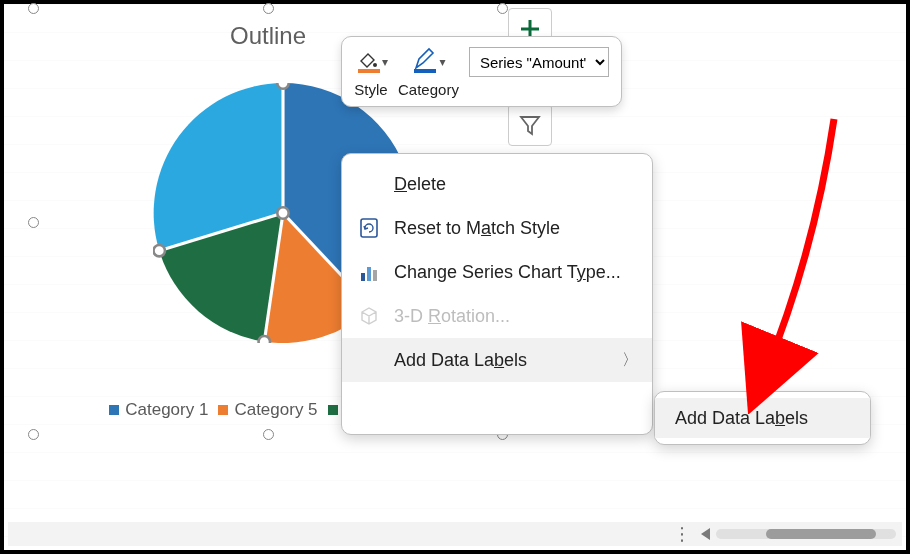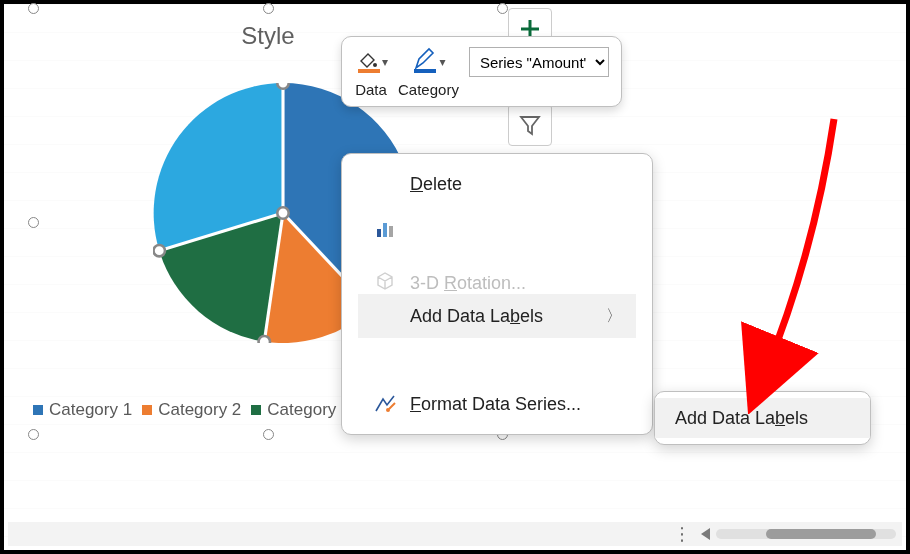--- a/index.html
+++ b/index.html
@@ -48,21 +48,21 @@
       top: 75px; left: 120px;
       width: 260px; height: 260px;
     }
     .pie svg { width: 100%; height: 100%; }
     .slice-handle {
       fill: #fff; stroke: #888; stroke-width: 1;
     }
     .legend {
       position: absolute;
       bottom: 15px; left: 0; right: 0;
-      display: flex; gap: 10px;
+      display: flex; justify-content: center; gap: 10px;
       font-size: 17px; color: #595959;
     }
     .legend-item { display: inline-flex; align-items: center; gap: 6px; }
     .swatch { width: 10px; height: 10px; }
 
     
     .chart-side {
       position: absolute;
       top: 4px; left: 504px;
       width: 50px;
@@ -98,32 +98,32 @@
 
     
     .context-menu {
       position: absolute;
       top: 149px; left: 337px;
       width: 312px;
       background: #fff;
       border: 1px solid #bfbfbf;
       border-radius: 10px;
       box-shadow: 0 4px 14px rgba(0,0,0,0.18);
-      padding: 8px 16px;
+      padding: 8px 0;
     }
     .menu-item {
       display: flex; align-items: center;
       height: 44px;
       padding: 0 14px 0 14px;
       font-size: 18px;
       color: #222;
       gap: 12px;
       cursor: default;
     }
-    .menu-item.disabled { color: #bdbdbd; align-items: flex-end; }
+    .menu-item.disabled { color: #bdbdbd; }
     .menu-item.highlight { background: #f1f1f1; }
     .menu-icon { width: 26px; height: 26px; display: flex; align-items: center; justify-content: center; flex-shrink: 0; }
     .menu-text u { text-decoration: underline; }
     .menu-arrow { margin-left: auto; font-size: 16px; color: #555; }
 
     
     .submenu {
       position: absolute;
       top: 387px; left: 650px;
       width: 217px;
@@ -190,21 +190,21 @@
   <div class="chart-container">
     <div class="sel-handle tl"></div>
     <div class="sel-handle tm"></div>
     <div class="sel-handle tr"></div>
     <div class="sel-handle ml"></div>
     <div class="sel-handle mr"></div>
     <div class="sel-handle bl"></div>
     <div class="sel-handle bm"></div>
     <div class="sel-handle br"></div>
 
-    <div class="chart-title">Style</div>
+    <div class="chart-title">Outline</div>
 
     <div class="pie">
       <svg viewBox="0 0 100 100">
 
         <path d="M50 50 L50 0 A50 50 0 0 1 84.2 86.5 Z" fill="#2E75B6"></path>
 
         <path d="M50 50 L84.2 86.5 A50 50 0 0 1 42.8 99.5 Z" fill="#ED7D31"></path>
 
         <path d="M50 50 L42.8 99.5 A50 50 0 0 1 2.4 64.5 Z" fill="#1F6E43"></path>
 
@@ -223,21 +223,21 @@
       </svg>
     </div>
 
     <div class="legend">
       <span class="legend-item">
         <span class="swatch" style="background:#2E75B6"></span>
         <span>Category 1</span>
       </span>
       <span class="legend-item">
         <span class="swatch" style="background:#ED7D31"></span>
-        <span>Category 2</span>
+        <span>Category 5</span>
       </span>
       <span class="legend-item">
         <span class="swatch" style="background:#1F6E43"></span>
         <span>Category 3</span>
       </span>
     </div>
   </div>
 
   <div class="chart-side">
     <div class="side-btn">
@@ -259,21 +259,21 @@
       <div class="mini-icon-row">
         <span>
           <svg width="26" height="26" viewBox="0 0 26 26">
               <path d="M7 14 L14 7 L20 13 L13 20 Z" fill="none" stroke="#333" stroke-width="1.4"></path>
               <circle cx="21" cy="18" r="2" fill="#333"></circle>
               <rect x="4" y="22" width="22" height="4" fill="#ED7D31"></rect>
             </svg>
         </span>
         <span style="font-size:12px;color:#555;">▾</span>
       </div>
-      <span class="mini-label">Data</span>
+      <span class="mini-label">Style</span>
     </div>
     <div class="mini-col">
       <div class="mini-icon-row">
         <span>
           <svg width="26" height="26" viewBox="0 0 26 26">
               <path d="M5 21 L8 12 L18 2 L22 6 L12 16 Z" fill="none" stroke="#1560bd" stroke-width="1.6"></path>
               <rect x="3" y="22" width="22" height="4" fill="#1560bd"></rect>
             </svg>
         </span>
         <span style="font-size:12px;color:#555;">▾</span>
@@ -285,52 +285,53 @@
     </select>
   </div>
 
   <div class="context-menu">
     <div class="menu-item">
       <span class="menu-icon"></span>
       <span class="menu-text"><u>D</u>elete</span>
     </div>
     <div class="menu-item">
       <span class="menu-icon">
+        <svg width="22" height="24" viewBox="0 0 22 24">
+            <rect x="3" y="3" width="16" height="18" rx="2" fill="none" stroke="#2b579a" stroke-width="1.6"></rect>
+            <path d="M7 12 A4 4 0 1 1 11 16" fill="none" stroke="#2b579a" stroke-width="1.4"></path>
+            <path d="M6 10 L7 13 L10 12" fill="none" stroke="#2b579a" stroke-width="1.4"></path>
+          </svg>
+      </span>
+      <span class="menu-text">Reset to M<u>a</u>tch Style</span>
+    </div>
+    <div class="menu-item">
+      <span class="menu-icon">
         <svg width="22" height="22" viewBox="0 0 22 22">
             <rect x="3" y="12" width="4" height="8" fill="#2b579a"></rect>
             <rect x="9" y="6" width="4" height="14" fill="#5b9bd5"></rect>
             <rect x="15" y="9" width="4" height="11" fill="#a5a5a5"></rect>
           </svg>
       </span>
+      <span class="menu-text">Change Series Chart T<u>y</u>pe...</span>
     </div>
     <div class="menu-item disabled">
       <span class="menu-icon">
         <svg width="22" height="22" viewBox="0 0 22 22">
             <path d="M4 7 L11 3 L18 7 L18 15 L11 19 L4 15 Z M4 7 L11 11 L18 7 M11 11 L11 19" fill="none" stroke="#cfcfcf" stroke-width="1.4"></path>
           </svg>
       </span>
       <span class="menu-text">3-D <u>R</u>otation...</span>
     </div>
     <div class="menu-item highlight">
       <span class="menu-icon"></span>
       <span class="menu-text">Add Data La<u>b</u>els</span>
       <span class="menu-arrow">〉</span>
     </div>
     <div class="menu-item disabled">
       <span class="menu-icon"></span>
-    </div>
-    <div class="menu-item">
-      <span class="menu-icon">
-        <svg width="24" height="22" viewBox="0 0 24 22">
-            <path d="M3 18 L10 6 L14 12 L21 3" fill="none" stroke="#2b579a" stroke-width="1.6"></path>
-            <path d="M16 16 L22 10" stroke="#ed7d31" stroke-width="2"></path>
-            <circle cx="15" cy="17" r="2" fill="#ed7d31"></circle>
-          </svg>
-      </span>
-      <span class="menu-text"><u>F</u>ormat Data Series...</span>
     </div>
   </div>
 
   <div class="submenu">
     <div class="menu-item highlight">
       <span class="menu-text">Add Data La<u>b</u>els</span>
     </div>
   </div>
 
   <svg class="annot-arrow" width="200" height="300">

